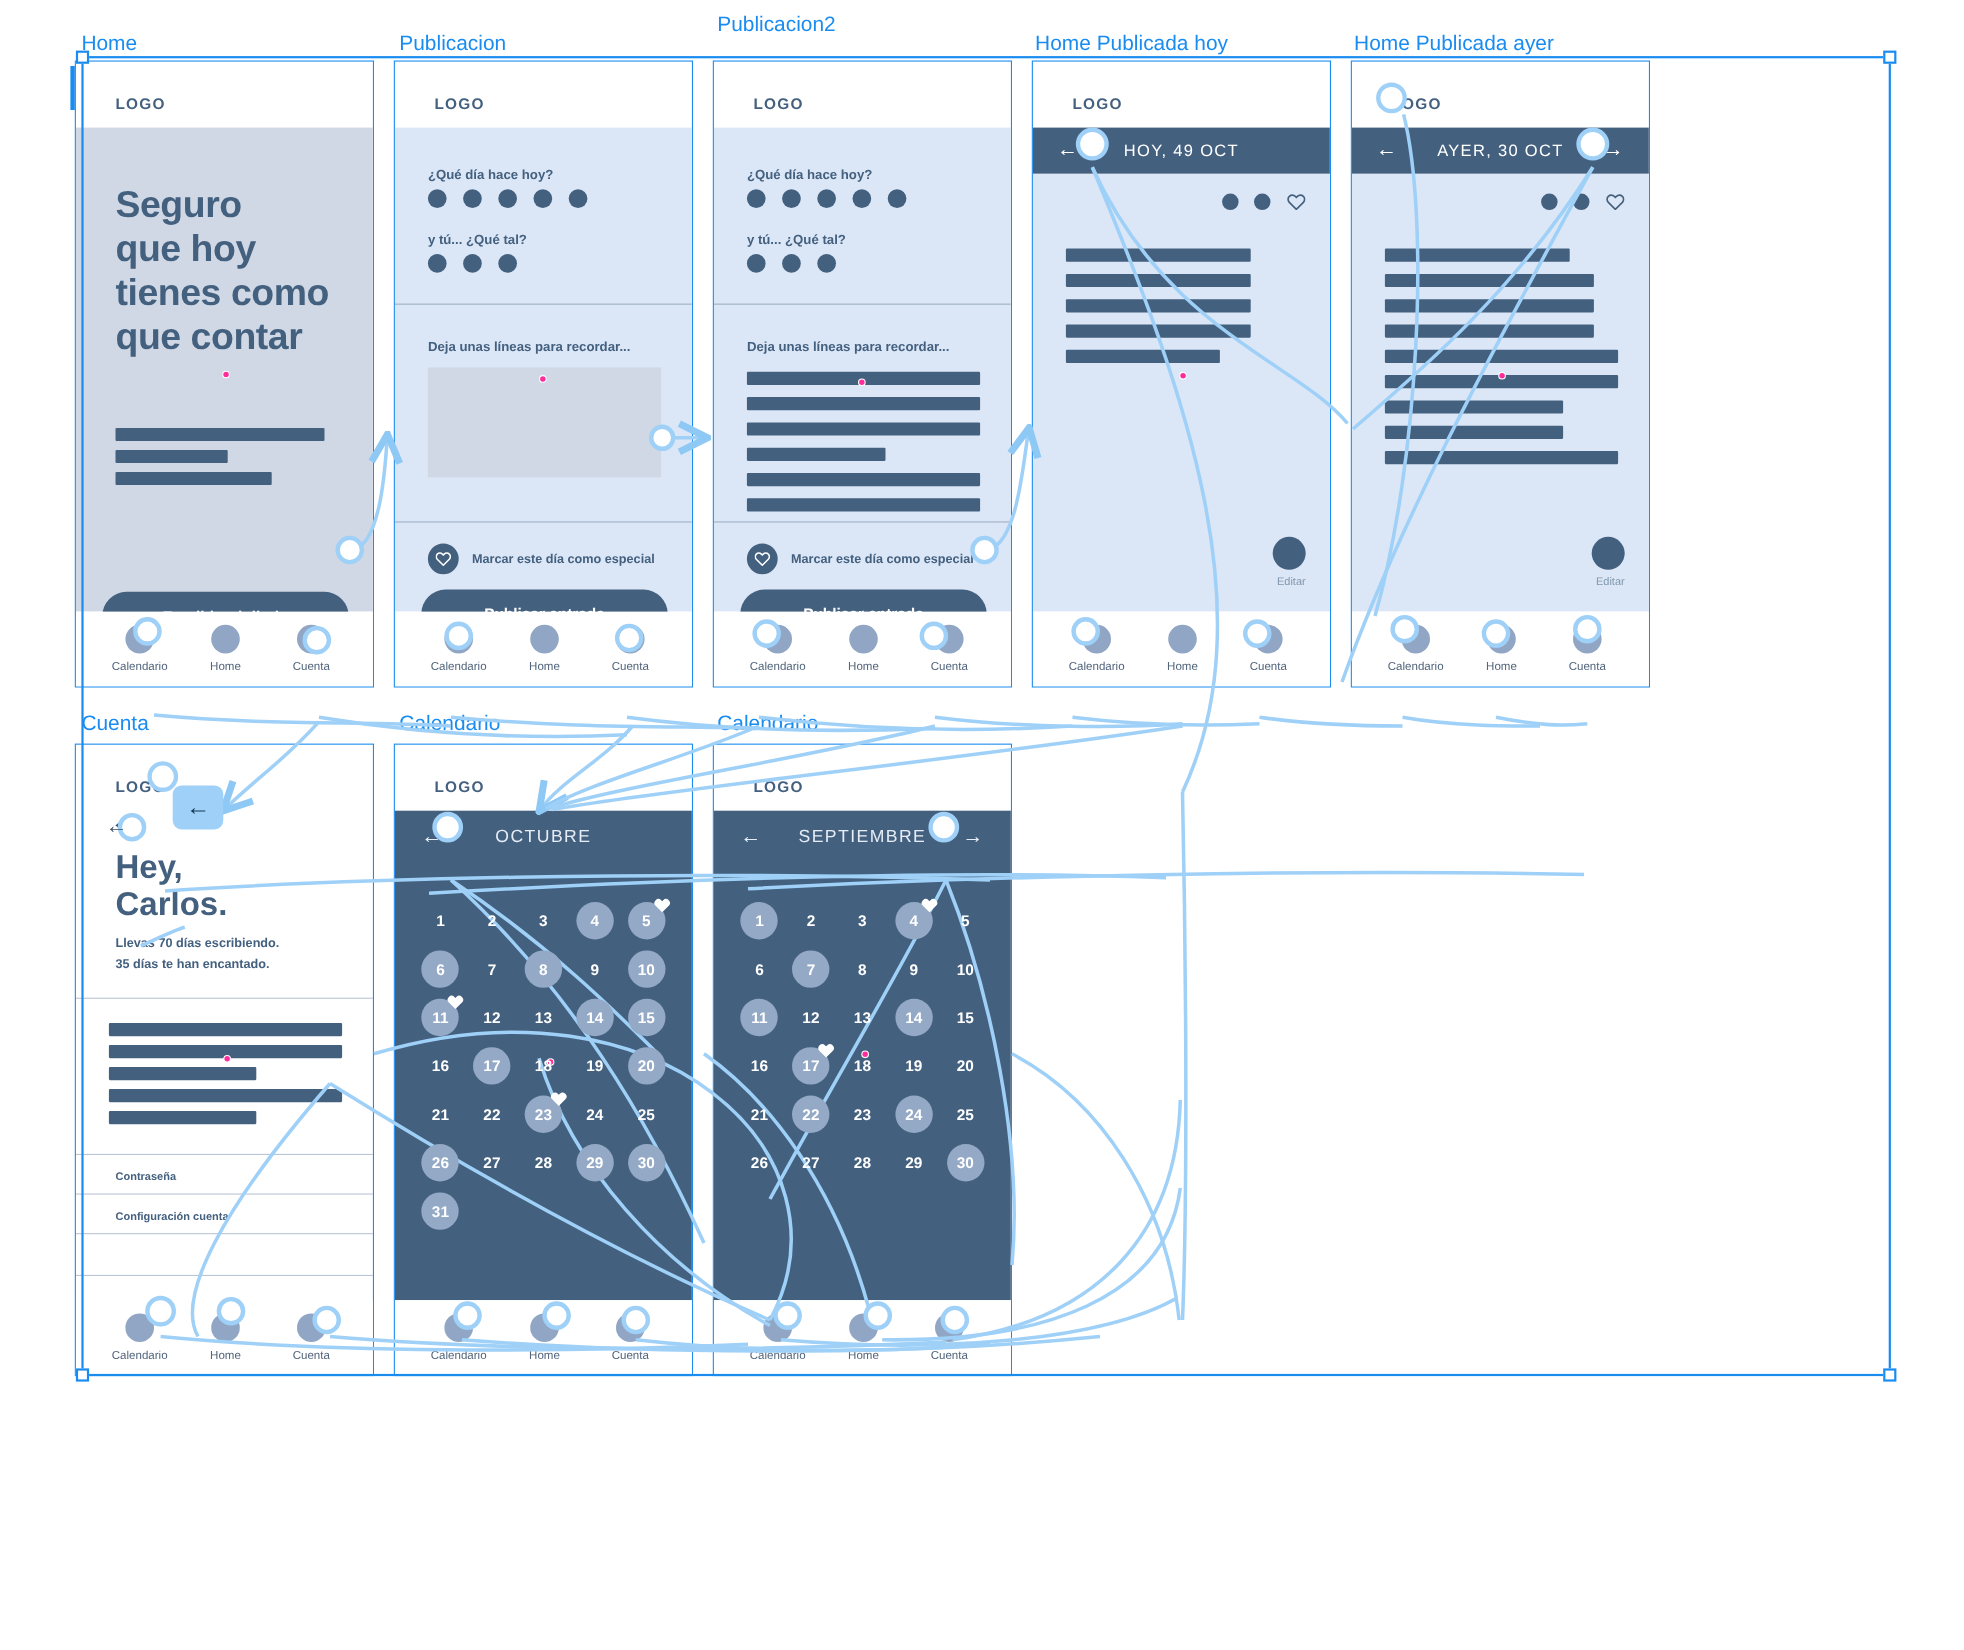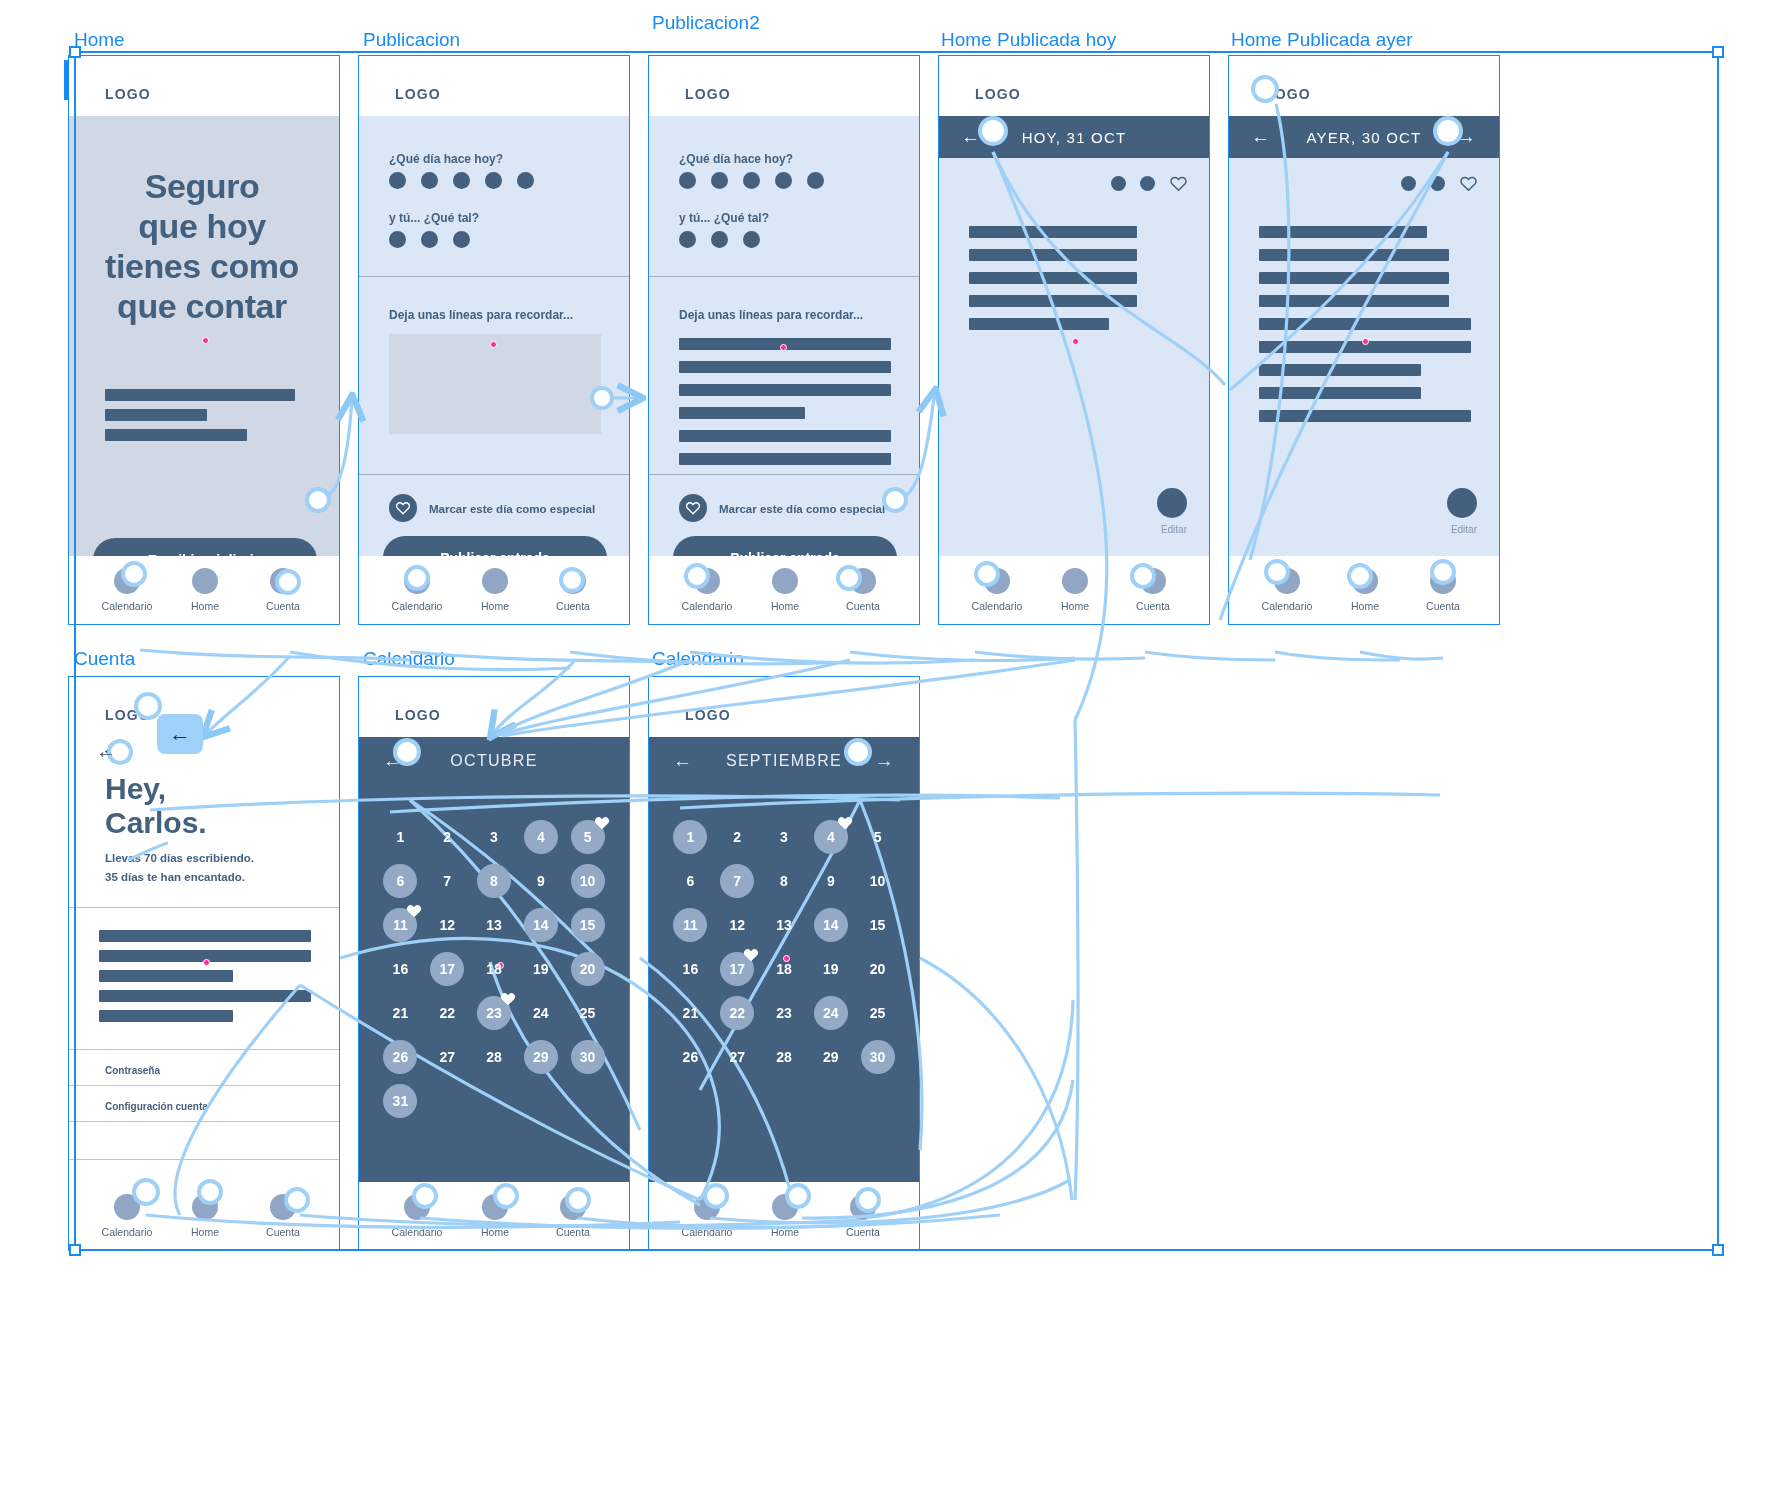--- a/index.html
+++ b/index.html
@@ -34,21 +34,21 @@
 
   
   .screen{
     position:absolute;background:#ffffff;
     border:1.5px solid #1a8cf0;box-sizing:border-box;overflow:hidden;
   }
   .logo{
     position:absolute;left:36px;top:30px;font-size:14px;font-weight:bold;
     letter-spacing:1.1px;color:#44607f;
   }
-  .body-area{position:absolute;left:0;right:0;text-align:center;}
+  .body-area{position:absolute;left:0;right:0;}
   .bg-grey{background:#cfd8e4;}
   .bg-blue{background:#dbe7f7;}
 
   
   .hero-title{
     position:absolute;left:36px;font-size:34px;line-height:40px;font-weight:bold;
     color:#44607f;letter-spacing:-.4px;
   }
   .bar{position:absolute;background:#44607f;height:12px;border-radius:1px;}
 
@@ -268,21 +268,21 @@
         <div class="navcircle"></div>
         <div class="navlabel">Cuenta</div>
       </div>
     </div>
   </div>
 
   <div class="screen" id="screen-home-hoy" style="left:938px;top:55px;width:272px;height:570px;">
     <div class="logo">LOGO</div>
     <div class="datebar" style="top:60px;">
       <span class="arrow-l">←</span>
-      <span>HOY, 31 OCT</span>
+      <span>HOY, 49 OCT</span>
       <span class="arrow-r"></span>
     </div>
     <div class="body-area bg-blue" style="top:102px;bottom:68px;">
       <div class="twodots" style="right:54px;top:18px;">
         <span class="d"></span>
         <span class="d"></span>
       </div>
       <div class="heart-outline" style="right:22px;top:18px;">
         <svg viewBox="0 0 24 22">
             <path d="M12 21 2.6 11.6a5.6 5.6 0 1 1 8-7.9l1.4 1.4 1.4-1.4a5.6 5.6 0 1 1 8 7.9Z" fill="none" stroke="#44607f" stroke-width="2.2"></path>

